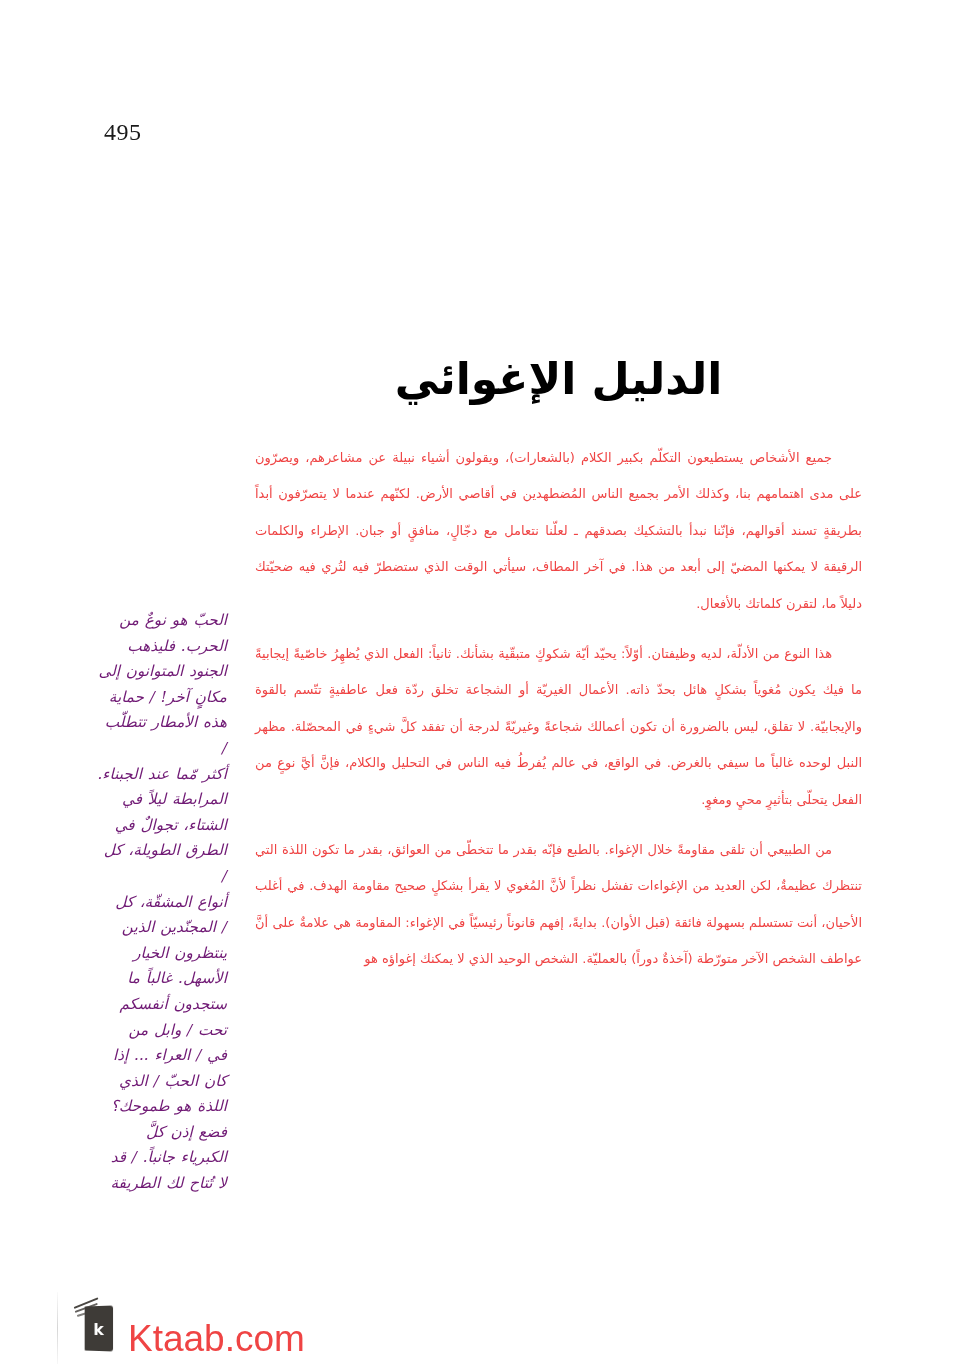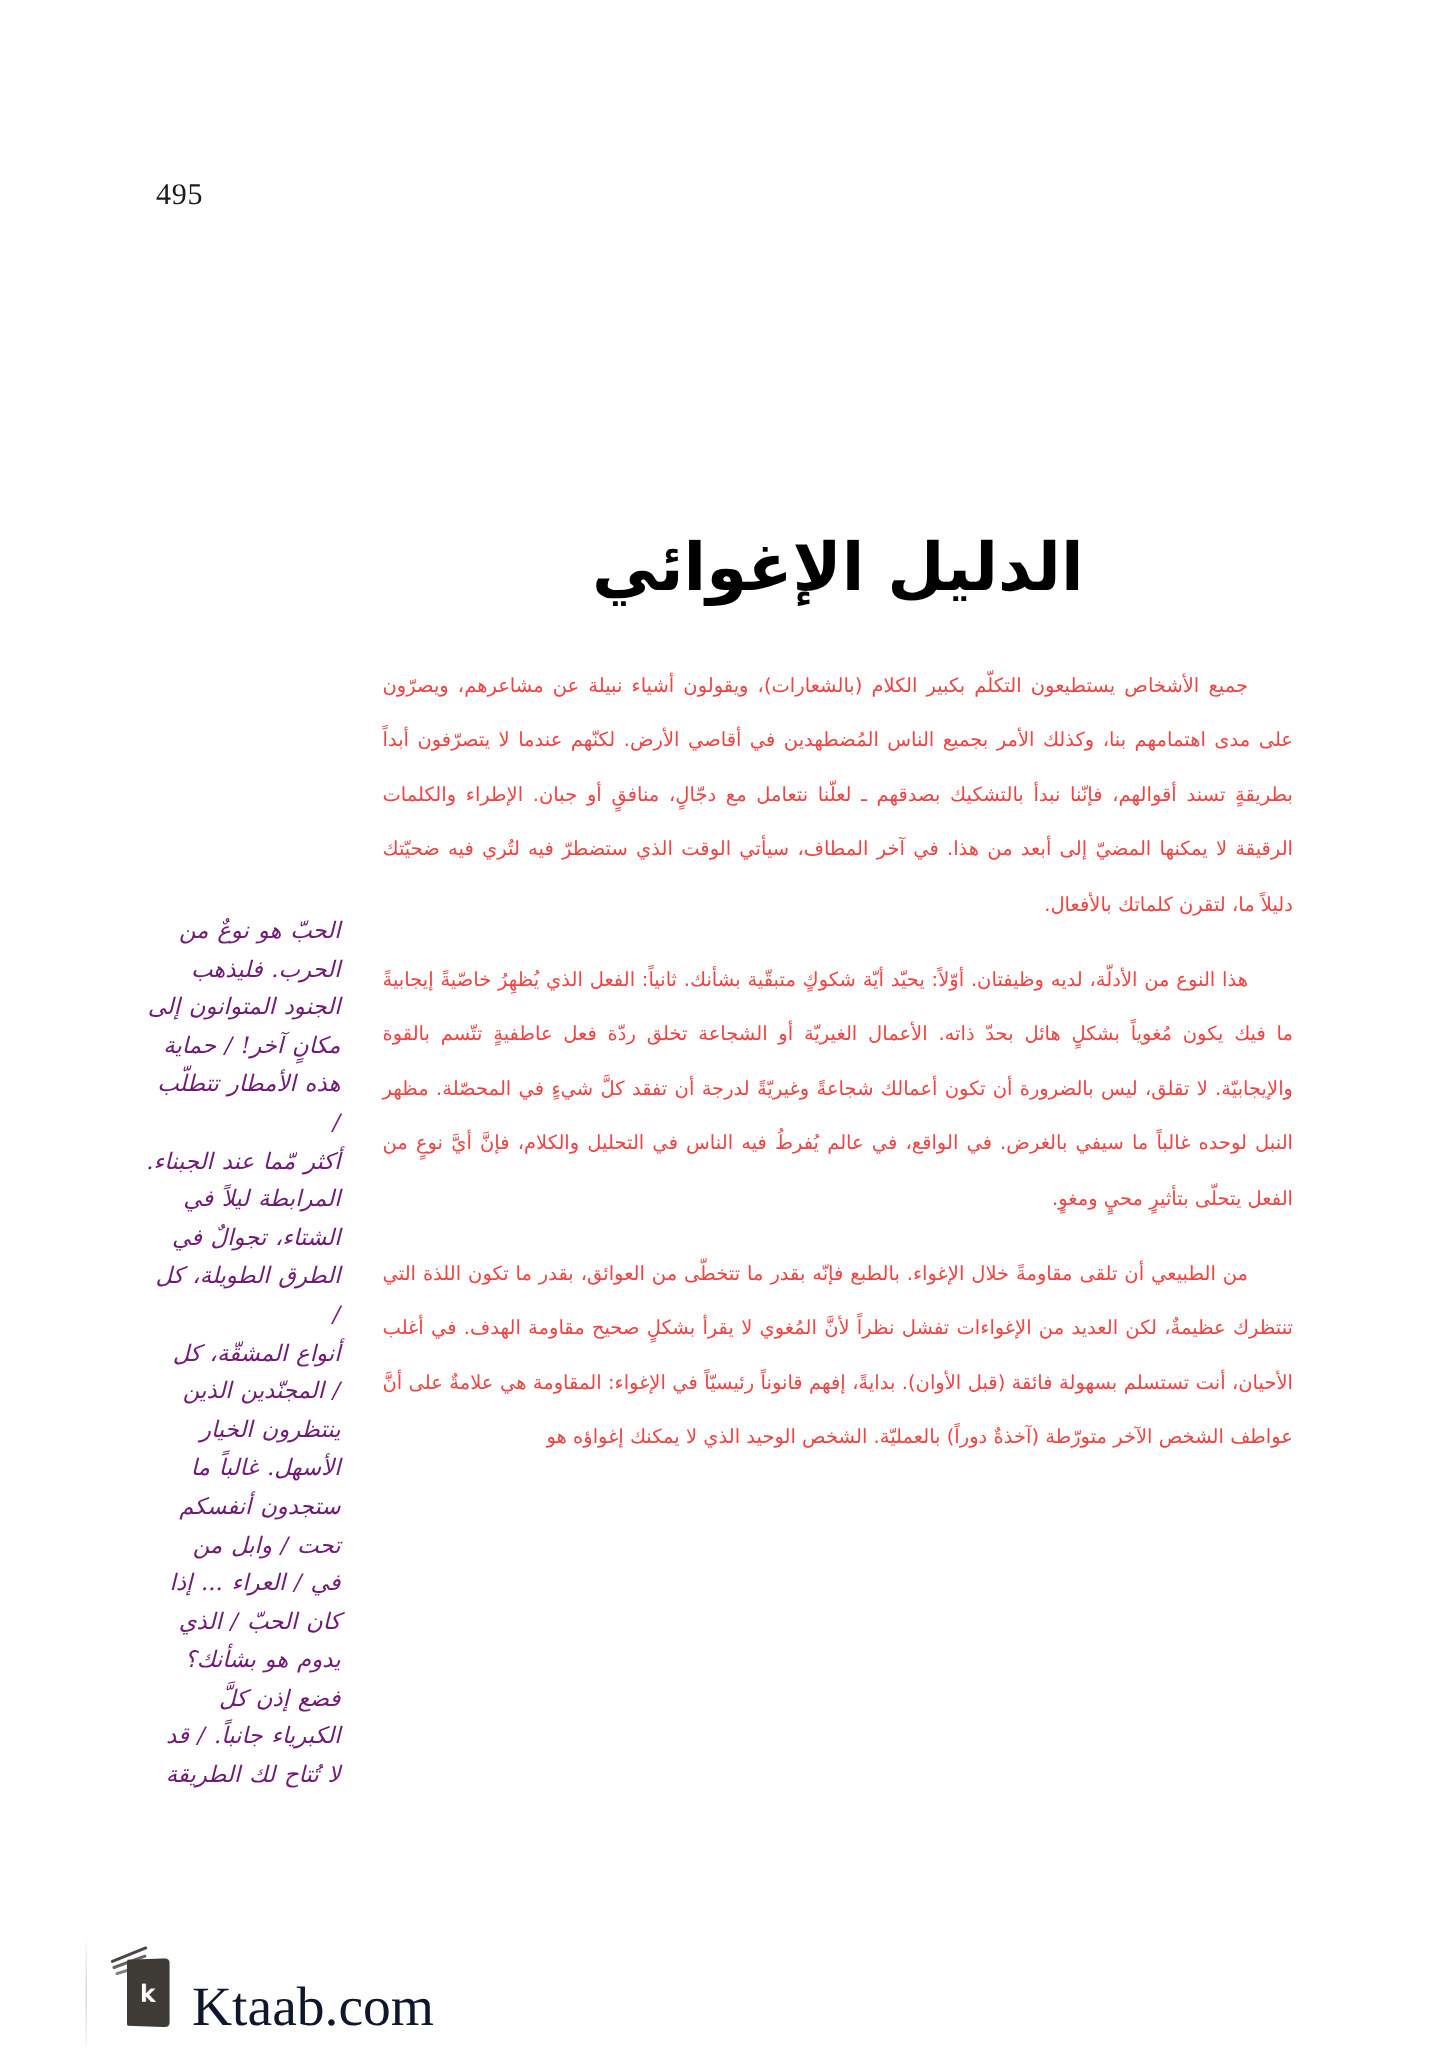--- a/index.html
+++ b/index.html
@@ -32,21 +32,21 @@
     width: 1px;
     height: 72px;
     background: linear-gradient(to bottom, rgba(0,0,0,0.02), rgba(0,0,0,0.16), rgba(0,0,0,0.03));
   }
 
   
   .folio {
     position: absolute;
     left: 104px;
     top: 119px;
-    font-size: 20px;
+    font-size: 24px;
     letter-spacing: 0.5px;
     color: #1a1a1a;
     direction: ltr;
     font-family: "Liberation Serif", "DejaVu Serif", serif;
   }
 
   
   .chapter-title {
     position: absolute;
     left: 255px;
@@ -147,24 +147,24 @@
     display: block;
     height: 2px;
     background: #4a4743;
     border-radius: 2px;
     transform-origin: left center;
   }
   .wm-book .pages span:nth-child(1) { left: 2px;  top: 12px; width: 26px; transform: rotate(-22deg); }
   .wm-book .pages span:nth-child(2) { left: 3px;  top: 16px; width: 24px; transform: rotate(-20deg); opacity: .85;}
   .wm-book .pages span:nth-child(3) { left: 5px;  top: 20px; width: 22px; transform: rotate(-17deg); opacity: .7;}
   .wm-text {
-    font-family: Liberation Serif, serif;
+    font-family: Liberation Sans, sans-serif;
     font-size: 37px;
     letter-spacing: 0px;
-    color: #0f172a;
+    color: #ef4444;
     line-height: 1;
     padding-bottom: 2px;
     margin-top: 32px;
   }
 </style>
 </head>
 <body>
 
 <div id="page">
 
@@ -191,21 +191,21 @@
     <div>الشتاء، تجوالٌ في</div>
     <div>الطرق الطويلة، كل /</div>
     <div>أنواع المشقّة، كل</div>
     <div>/ المجنّدين الذين</div>
     <div>ينتظرون الخيار</div>
     <div>الأسهل. غالباً ما</div>
     <div>ستجدون أنفسكم</div>
     <div>تحت / وابل من</div>
     <div>في / العراء ... إذا</div>
     <div>كان الحبّ / الذي</div>
-    <div>يدوم هو بشأنك؟</div>
+    <div>اللذة هو طموحك؟</div>
     <div>فضع إذن كلَّ</div>
     <div>الكبرياء جانباً. / قد</div>
     <div>لا تُتاح لك الطريقة</div>
   </div>
 
   <div class="watermark">
     <div class="wm-book">
       <div class="pages">
         <span></span>
           <span></span>

